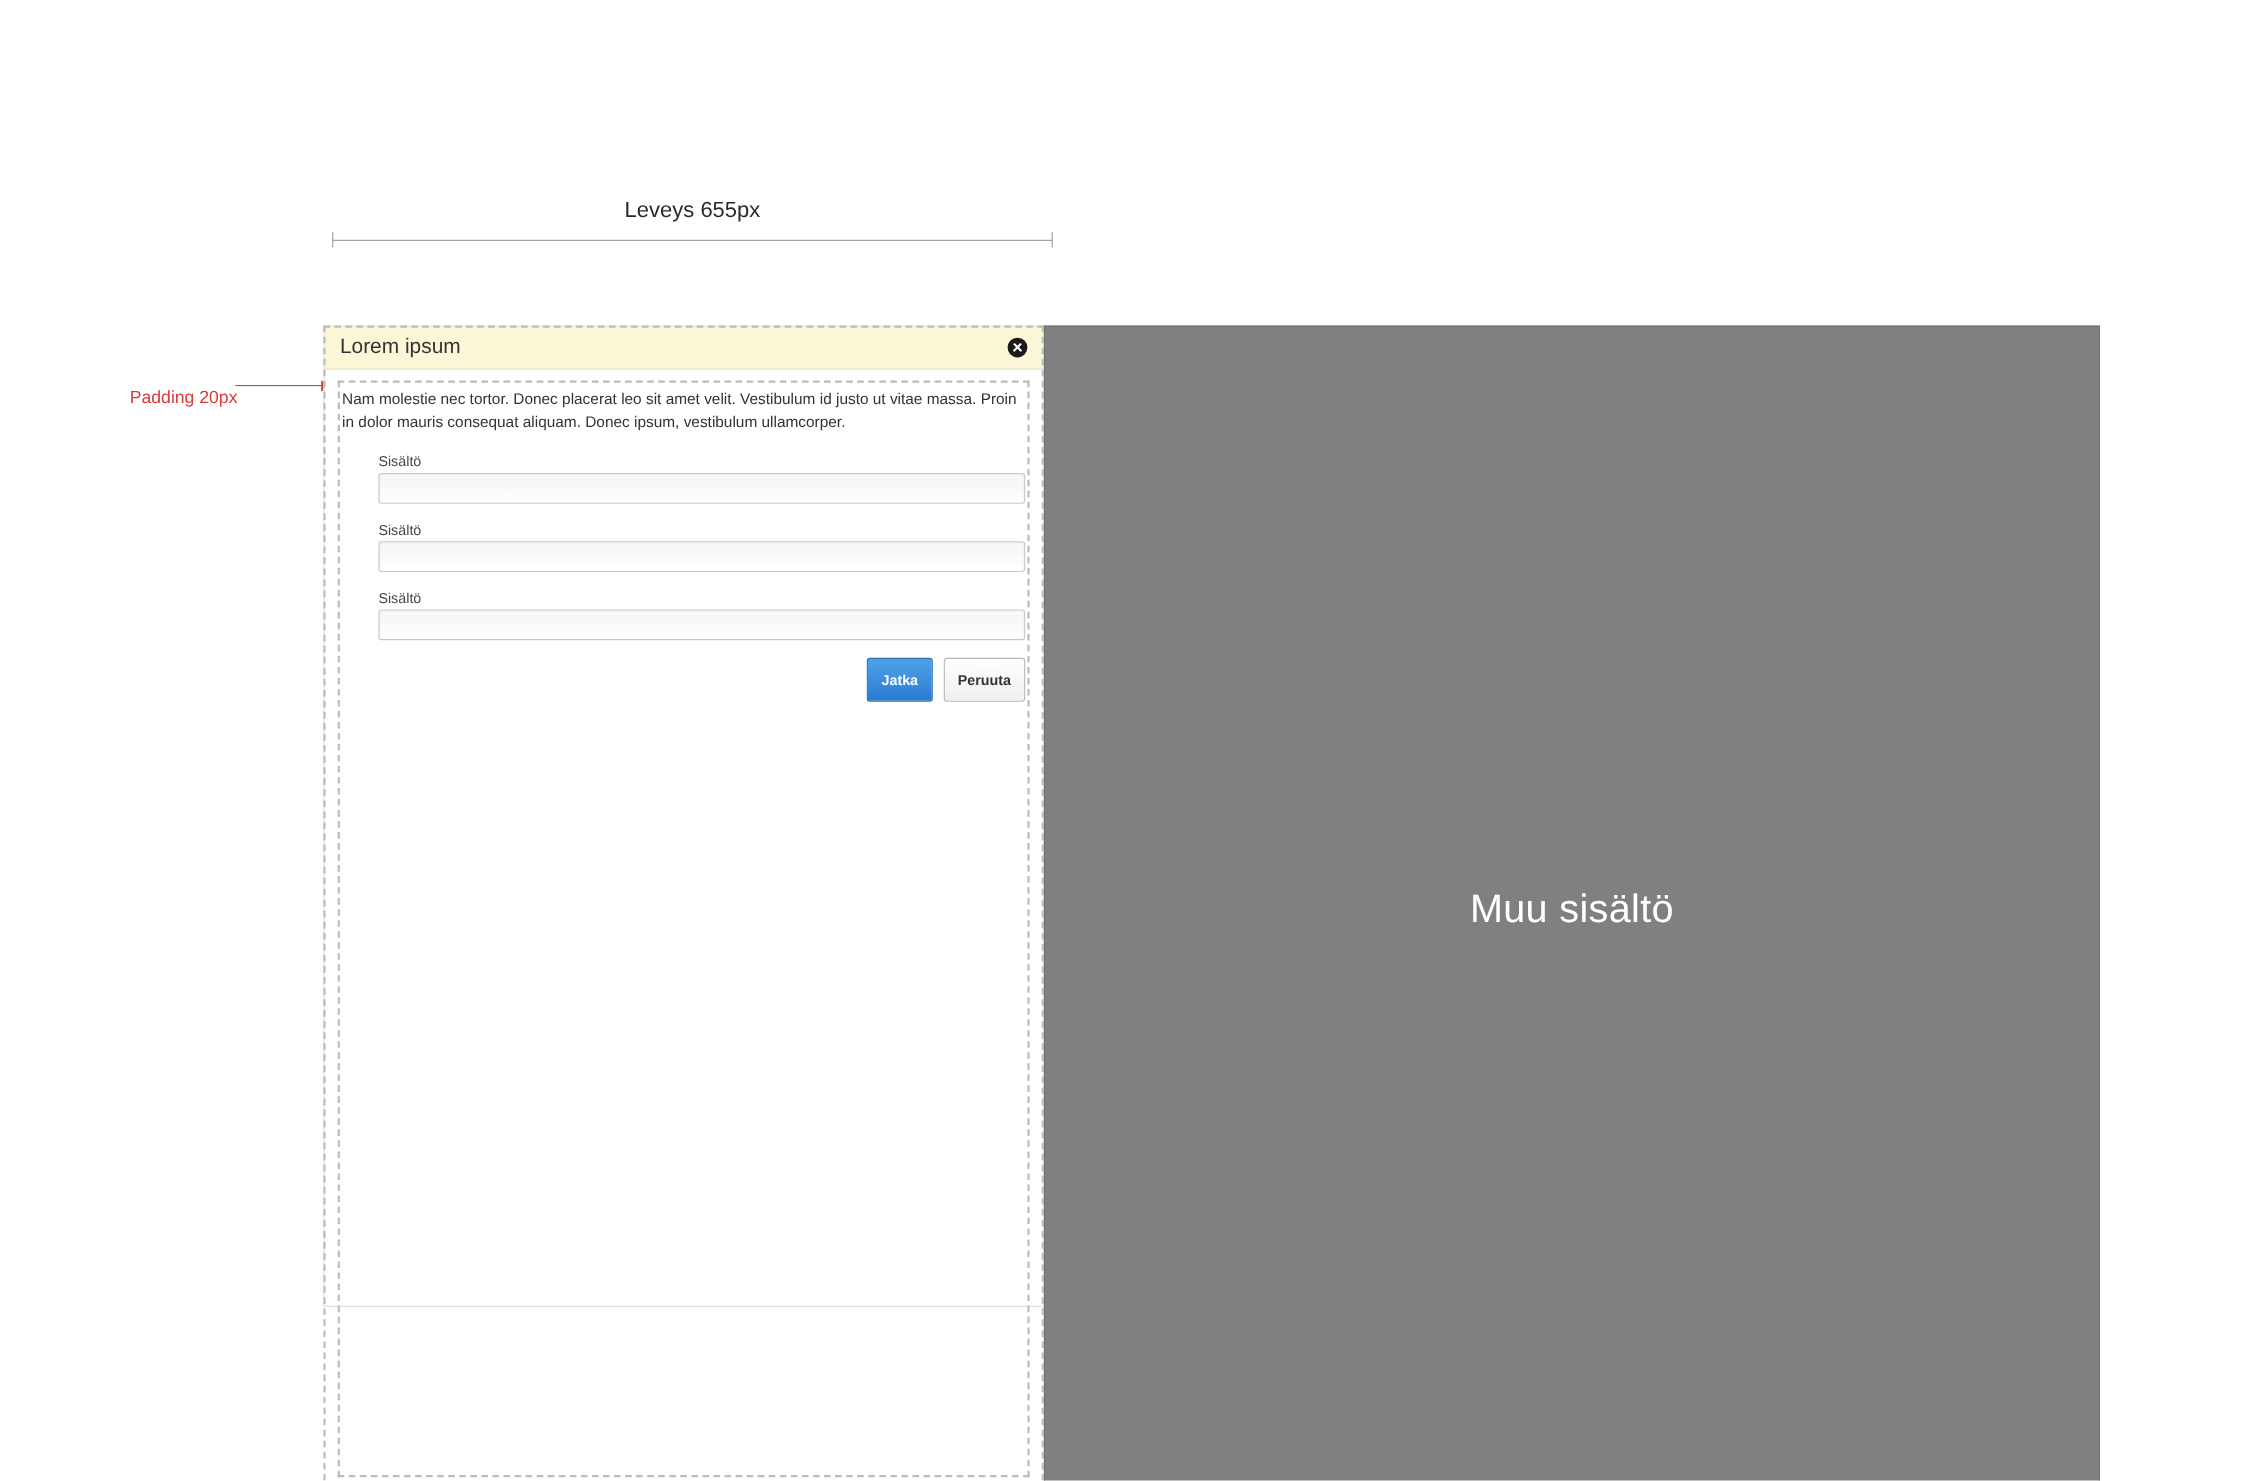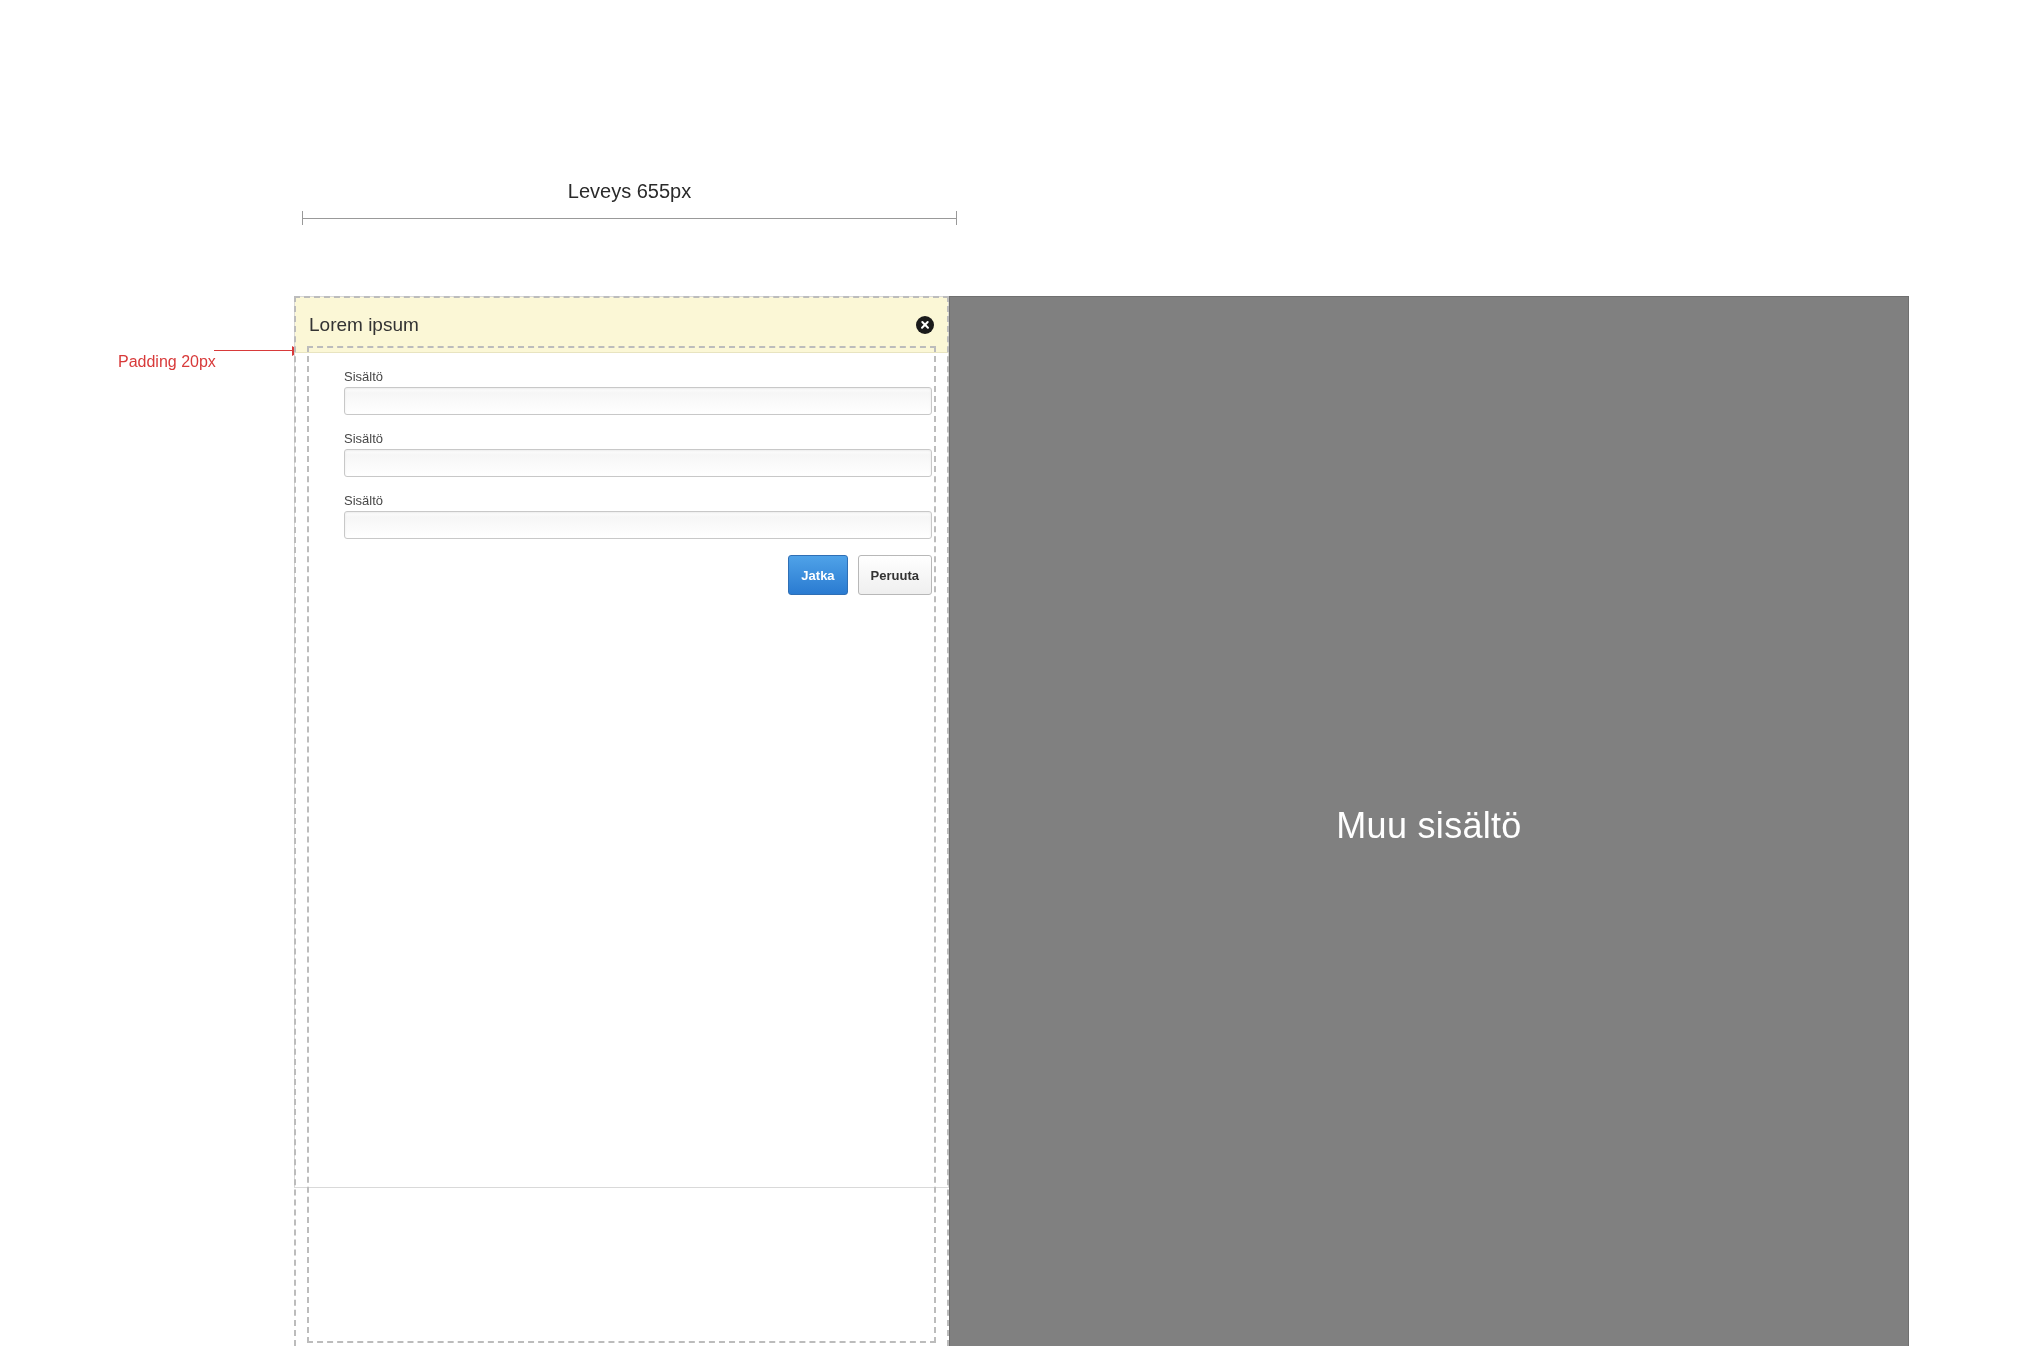--- a/index.html
+++ b/index.html
@@ -116,21 +116,21 @@
       z-index: 0;
     }
     
     .panel-header {
       background: #fbf7d6;
       border-bottom: 1px solid #e8e4c0;
       padding: 10px 14px;
       display: flex;
       align-items: center;
       justify-content: space-between;
-      height: 56px;
+      height: 39px;
     }
     .panel-header-title {
       font-size: 19px;
       color: #333333;
       font-weight: 400;
     }
     .close-x {
       width: 18px;
       height: 18px;
       border-radius: 50%;
@@ -242,20 +242,21 @@
   <div class="left-col-wrap">
     <div class="dashed-outline"></div>
     <div class="dashed-body"></div>
 
     <div class="panel">
       <div class="panel-header">
         <div class="panel-header-title">Lorem ipsum</div>
         <span class="close-x" title="Close"></span>
       </div>
       <div class="panel-body">
+        <div class="intro-text">Nam molestie nec tortor. Donec placerat leo sit amet velit. Vestibulum id justo ut vitae massa. Proin in dolor mauris consequat aliquam. Donec ipsum, vestibulum ullamcorper.</div>
 
         <div class="form-row">
           <label class="form-label">Sisältö</label>
           <input type="text" class="form-input" value="" style="">
         </div>
         <div class="form-row">
           <label class="form-label">Sisältö</label>
           <input type="text" class="form-input" value="" style="">
         </div>
         <div class="form-row">

